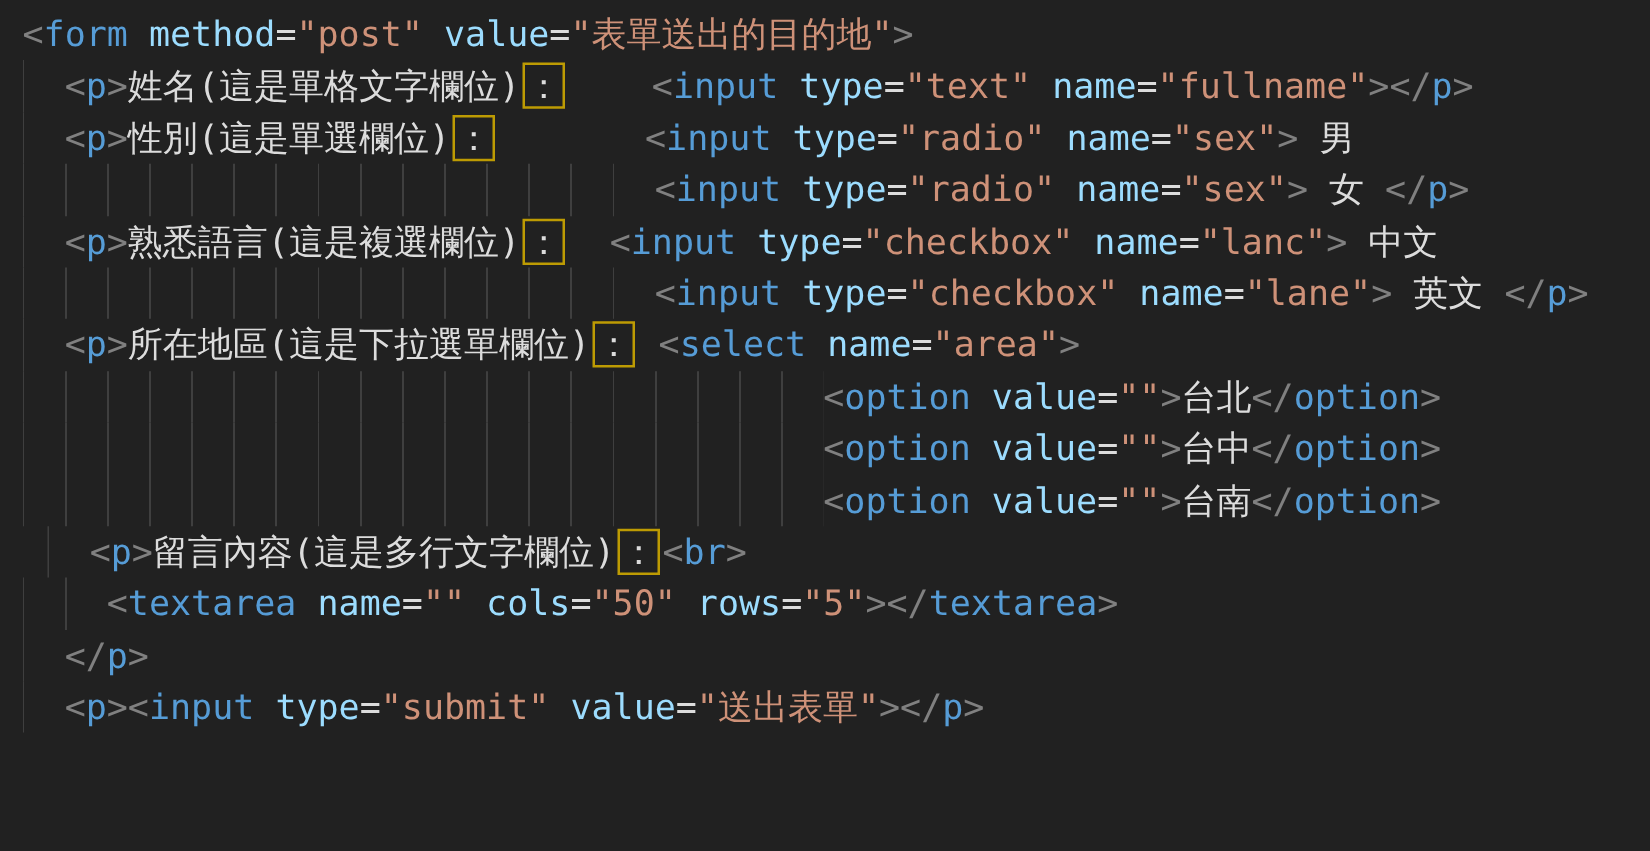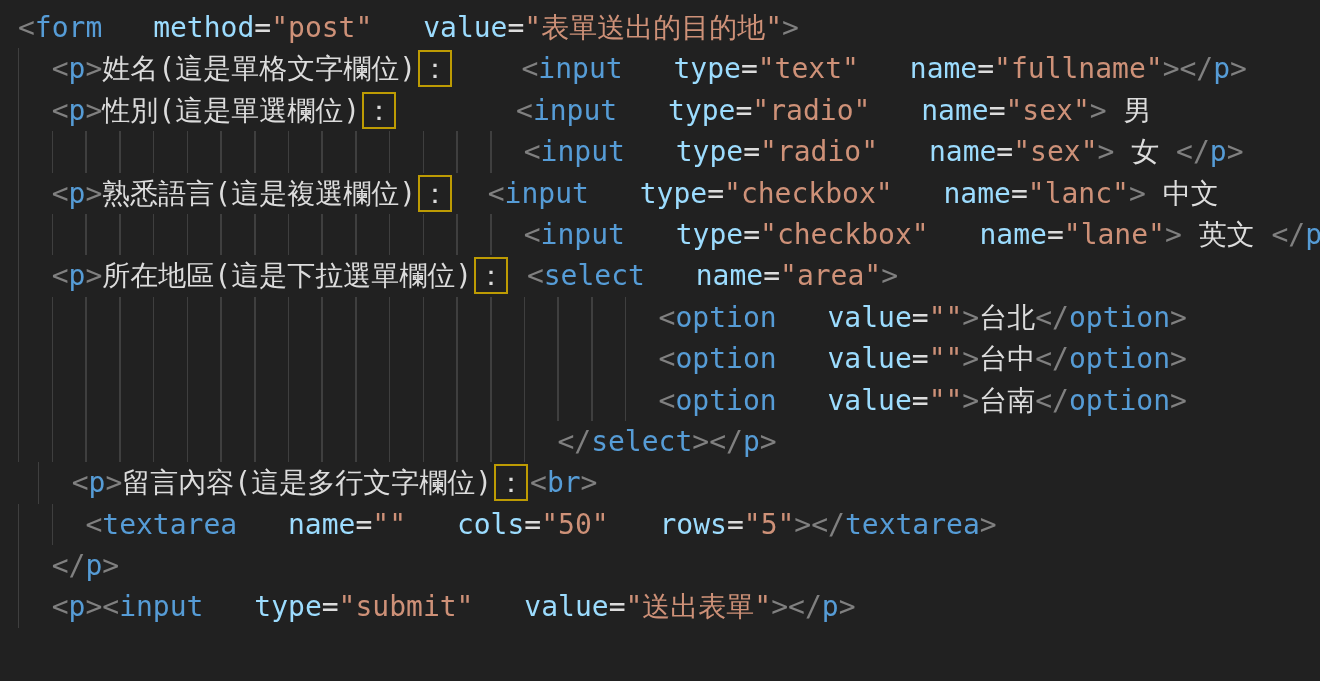--- a/index.html
+++ b/index.html
@@ -19,21 +19,21 @@
     line-height:41.4px;
     background-repeat:no-repeat;
     background-position:0 0;
   }
   .has-guides{
     background-image:repeating-linear-gradient(90deg,
       #3f3f3f 0, #3f3f3f 1.5px, transparent 1.5px, transparent 2ch);
   }
   .tk-p{color:#808080;}  
   .tk-t{color:#569cd6;text-align:center;}  
-  .tk-a{color:#9cdcfe;margin-left:34px;}  
+  .tk-a{color:#9cdcfe;}  
   .tk-s{color:#ce9178;}  
   .tk-x{color:#dcdcdc;}  
   .tk-u{
     color:#dcdcdc;
     border:2px solid #bd9b03;   
     margin:0 2px;
     padding:0 1px;
   }
 </style>
 </head>
@@ -44,19 +44,18 @@
       <div class="code-line"><span class="tk-p">&lt;</span><span class="tk-t">form</span><span class="tk-x"> </span><span class="tk-a">method</span><span class="tk-x">=</span><span class="tk-s">"post"</span><span class="tk-x"> </span><span class="tk-a">value</span><span class="tk-x">=</span><span class="tk-s">"表單送出的目的地"</span><span class="tk-p">&gt;</span></div>
       <div class="code-line has-guides" style="background-size: 2ch 100%;"><span class="tk-x">  </span><span class="tk-p">&lt;</span><span class="tk-t">p</span><span class="tk-p">&gt;</span><span class="tk-x">姓名(這是單格文字欄位)</span><span class="tk-u">：</span><span class="tk-x">    </span><span class="tk-p">&lt;</span><span class="tk-t">input</span><span class="tk-x"> </span><span class="tk-a">type</span><span class="tk-x">=</span><span class="tk-s">"text"</span><span class="tk-x"> </span><span class="tk-a">name</span><span class="tk-x">=</span><span class="tk-s">"fullname"</span><span class="tk-p">&gt;</span><span class="tk-p">&lt;/</span><span class="tk-t">p</span><span class="tk-p">&gt;</span></div>
       <div class="code-line has-guides" style="background-size: 2ch 100%;"><span class="tk-x">  </span><span class="tk-p">&lt;</span><span class="tk-t">p</span><span class="tk-p">&gt;</span><span class="tk-x">性別(這是單選欄位)</span><span class="tk-u">：</span><span class="tk-x">       </span><span class="tk-p">&lt;</span><span class="tk-t">input</span><span class="tk-x"> </span><span class="tk-a">type</span><span class="tk-x">=</span><span class="tk-s">"radio"</span><span class="tk-x"> </span><span class="tk-a">name</span><span class="tk-x">=</span><span class="tk-s">"sex"</span><span class="tk-p">&gt;</span><span class="tk-x"> 男</span></div>
       <div class="code-line has-guides" style="background-size: 30ch 100%;"><span class="tk-x">                              </span><span class="tk-p">&lt;</span><span class="tk-t">input</span><span class="tk-x"> </span><span class="tk-a">type</span><span class="tk-x">=</span><span class="tk-s">"radio"</span><span class="tk-x"> </span><span class="tk-a">name</span><span class="tk-x">=</span><span class="tk-s">"sex"</span><span class="tk-p">&gt;</span><span class="tk-x"> 女 </span><span class="tk-p">&lt;/</span><span class="tk-t">p</span><span class="tk-p">&gt;</span></div>
       <div class="code-line has-guides" style="background-size: 2ch 100%;"><span class="tk-x">  </span><span class="tk-p">&lt;</span><span class="tk-t">p</span><span class="tk-p">&gt;</span><span class="tk-x">熟悉語言(這是複選欄位)</span><span class="tk-u">：</span><span class="tk-x">  </span><span class="tk-p">&lt;</span><span class="tk-t">input</span><span class="tk-x"> </span><span class="tk-a">type</span><span class="tk-x">=</span><span class="tk-s">"checkbox"</span><span class="tk-x"> </span><span class="tk-a">name</span><span class="tk-x">=</span><span class="tk-s">"lanc"</span><span class="tk-p">&gt;</span><span class="tk-x"> 中文</span></div>
       <div class="code-line has-guides" style="background-size: 30ch 100%;"><span class="tk-x">                              </span><span class="tk-p">&lt;</span><span class="tk-t">input</span><span class="tk-x"> </span><span class="tk-a">type</span><span class="tk-x">=</span><span class="tk-s">"checkbox"</span><span class="tk-x"> </span><span class="tk-a">name</span><span class="tk-x">=</span><span class="tk-s">"lane"</span><span class="tk-p">&gt;</span><span class="tk-x"> 英文 </span><span class="tk-p">&lt;/</span><span class="tk-t">p</span><span class="tk-p">&gt;</span></div>
       <div class="code-line has-guides" style="background-size: 2ch 100%;"><span class="tk-x">  </span><span class="tk-p">&lt;</span><span class="tk-t">p</span><span class="tk-p">&gt;</span><span class="tk-x">所在地區(這是下拉選單欄位)</span><span class="tk-u">：</span><span class="tk-x"> </span><span class="tk-p">&lt;</span><span class="tk-t">select</span><span class="tk-x"> </span><span class="tk-a">name</span><span class="tk-x">=</span><span class="tk-s">"area"</span><span class="tk-p">&gt;</span></div>
       <div class="code-line has-guides" style="background-size: 38ch 100%;"><span class="tk-x">                                      </span><span class="tk-p">&lt;</span><span class="tk-t">option</span><span class="tk-x"> </span><span class="tk-a">value</span><span class="tk-x">=</span><span class="tk-s">""</span><span class="tk-p">&gt;</span><span class="tk-x">台北</span><span class="tk-p">&lt;/</span><span class="tk-t">option</span><span class="tk-p">&gt;</span></div>
       <div class="code-line has-guides" style="background-size: 38ch 100%;"><span class="tk-x">                                      </span><span class="tk-p">&lt;</span><span class="tk-t">option</span><span class="tk-x"> </span><span class="tk-a">value</span><span class="tk-x">=</span><span class="tk-s">""</span><span class="tk-p">&gt;</span><span class="tk-x">台中</span><span class="tk-p">&lt;/</span><span class="tk-t">option</span><span class="tk-p">&gt;</span></div>
       <div class="code-line has-guides" style="background-size: 38ch 100%;"><span class="tk-x">                                      </span><span class="tk-p">&lt;</span><span class="tk-t">option</span><span class="tk-x"> </span><span class="tk-a">value</span><span class="tk-x">=</span><span class="tk-s">""</span><span class="tk-p">&gt;</span><span class="tk-x">台南</span><span class="tk-p">&lt;/</span><span class="tk-t">option</span><span class="tk-p">&gt;</span></div>
-      <div class="code-line has-guides" style="background-size: 32ch 100%;"><span class="tk-x">                                </span><span class="tk-p">&lt;/</span><span class="tk-t">select</span><span class="tk-p">&gt;</span><span class="tk-p">&lt;/</span><span class="tk-t">p</span><span class="tk-p">&gt;</span></div>
       <div class="code-line has-guides" style="background-size: 2ch 100%; margin-left: 20px;"><span class="tk-x">  </span><span class="tk-p">&lt;</span><span class="tk-t">p</span><span class="tk-p">&gt;</span><span class="tk-x">留言內容(這是多行文字欄位)</span><span class="tk-u">：</span><span class="tk-p">&lt;</span><span class="tk-t">br</span><span class="tk-p">&gt;</span></div>
       <div class="code-line has-guides" style="background-size: 4ch 100%;"><span class="tk-x">    </span><span class="tk-p">&lt;</span><span class="tk-t">textarea</span><span class="tk-x"> </span><span class="tk-a">name</span><span class="tk-x">=</span><span class="tk-s">""</span><span class="tk-x"> </span><span class="tk-a">cols</span><span class="tk-x">=</span><span class="tk-s">"50"</span><span class="tk-x"> </span><span class="tk-a">rows</span><span class="tk-x">=</span><span class="tk-s">"5"</span><span class="tk-p">&gt;</span><span class="tk-p">&lt;/</span><span class="tk-t">textarea</span><span class="tk-p">&gt;</span></div>
       <div class="code-line has-guides" style="background-size: 2ch 100%;"><span class="tk-x">  </span><span class="tk-p">&lt;/</span><span class="tk-t">p</span><span class="tk-p">&gt;</span></div>
       <div class="code-line has-guides" style="background-size: 2ch 100%;"><span class="tk-x">  </span><span class="tk-p">&lt;</span><span class="tk-t">p</span><span class="tk-p">&gt;</span><span class="tk-p">&lt;</span><span class="tk-t">input</span><span class="tk-x"> </span><span class="tk-a">type</span><span class="tk-x">=</span><span class="tk-s">"submit"</span><span class="tk-x"> </span><span class="tk-a">value</span><span class="tk-x">=</span><span class="tk-s">"送出表單"</span><span class="tk-p">&gt;</span><span class="tk-p">&lt;/</span><span class="tk-t">p</span><span class="tk-p">&gt;</span></div>
     </div>
 </div>
 
 </body></html>

